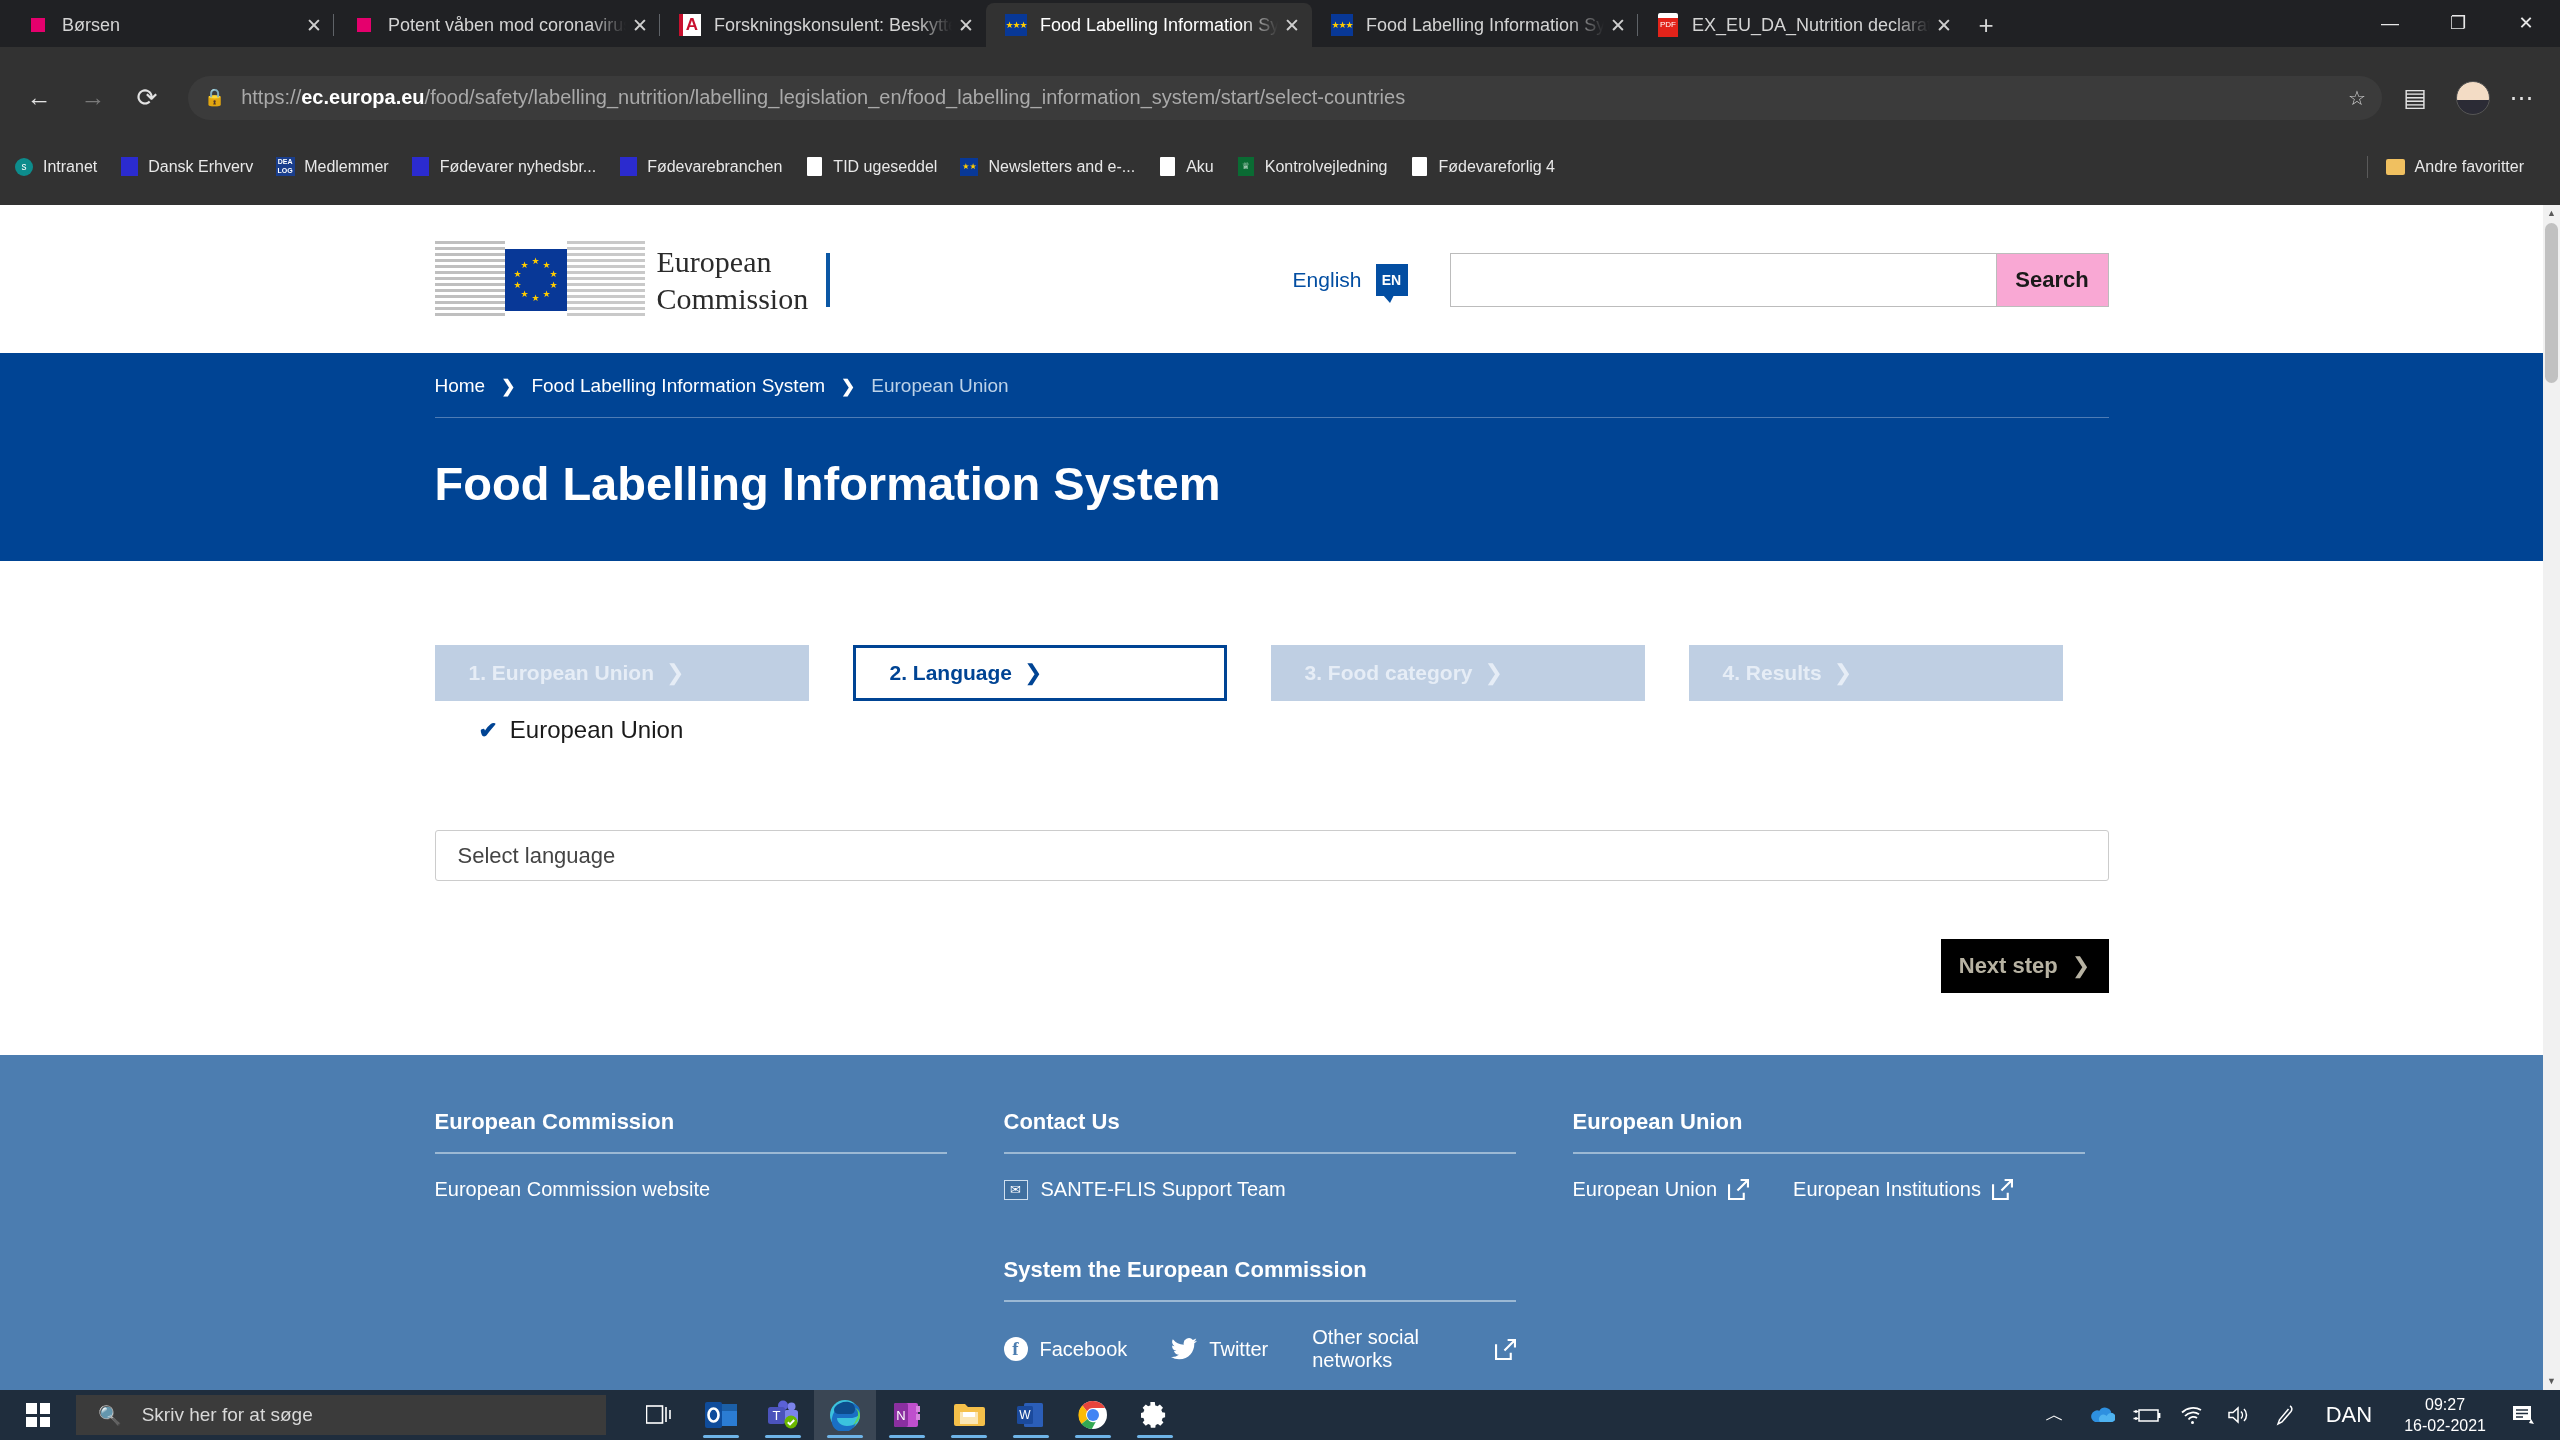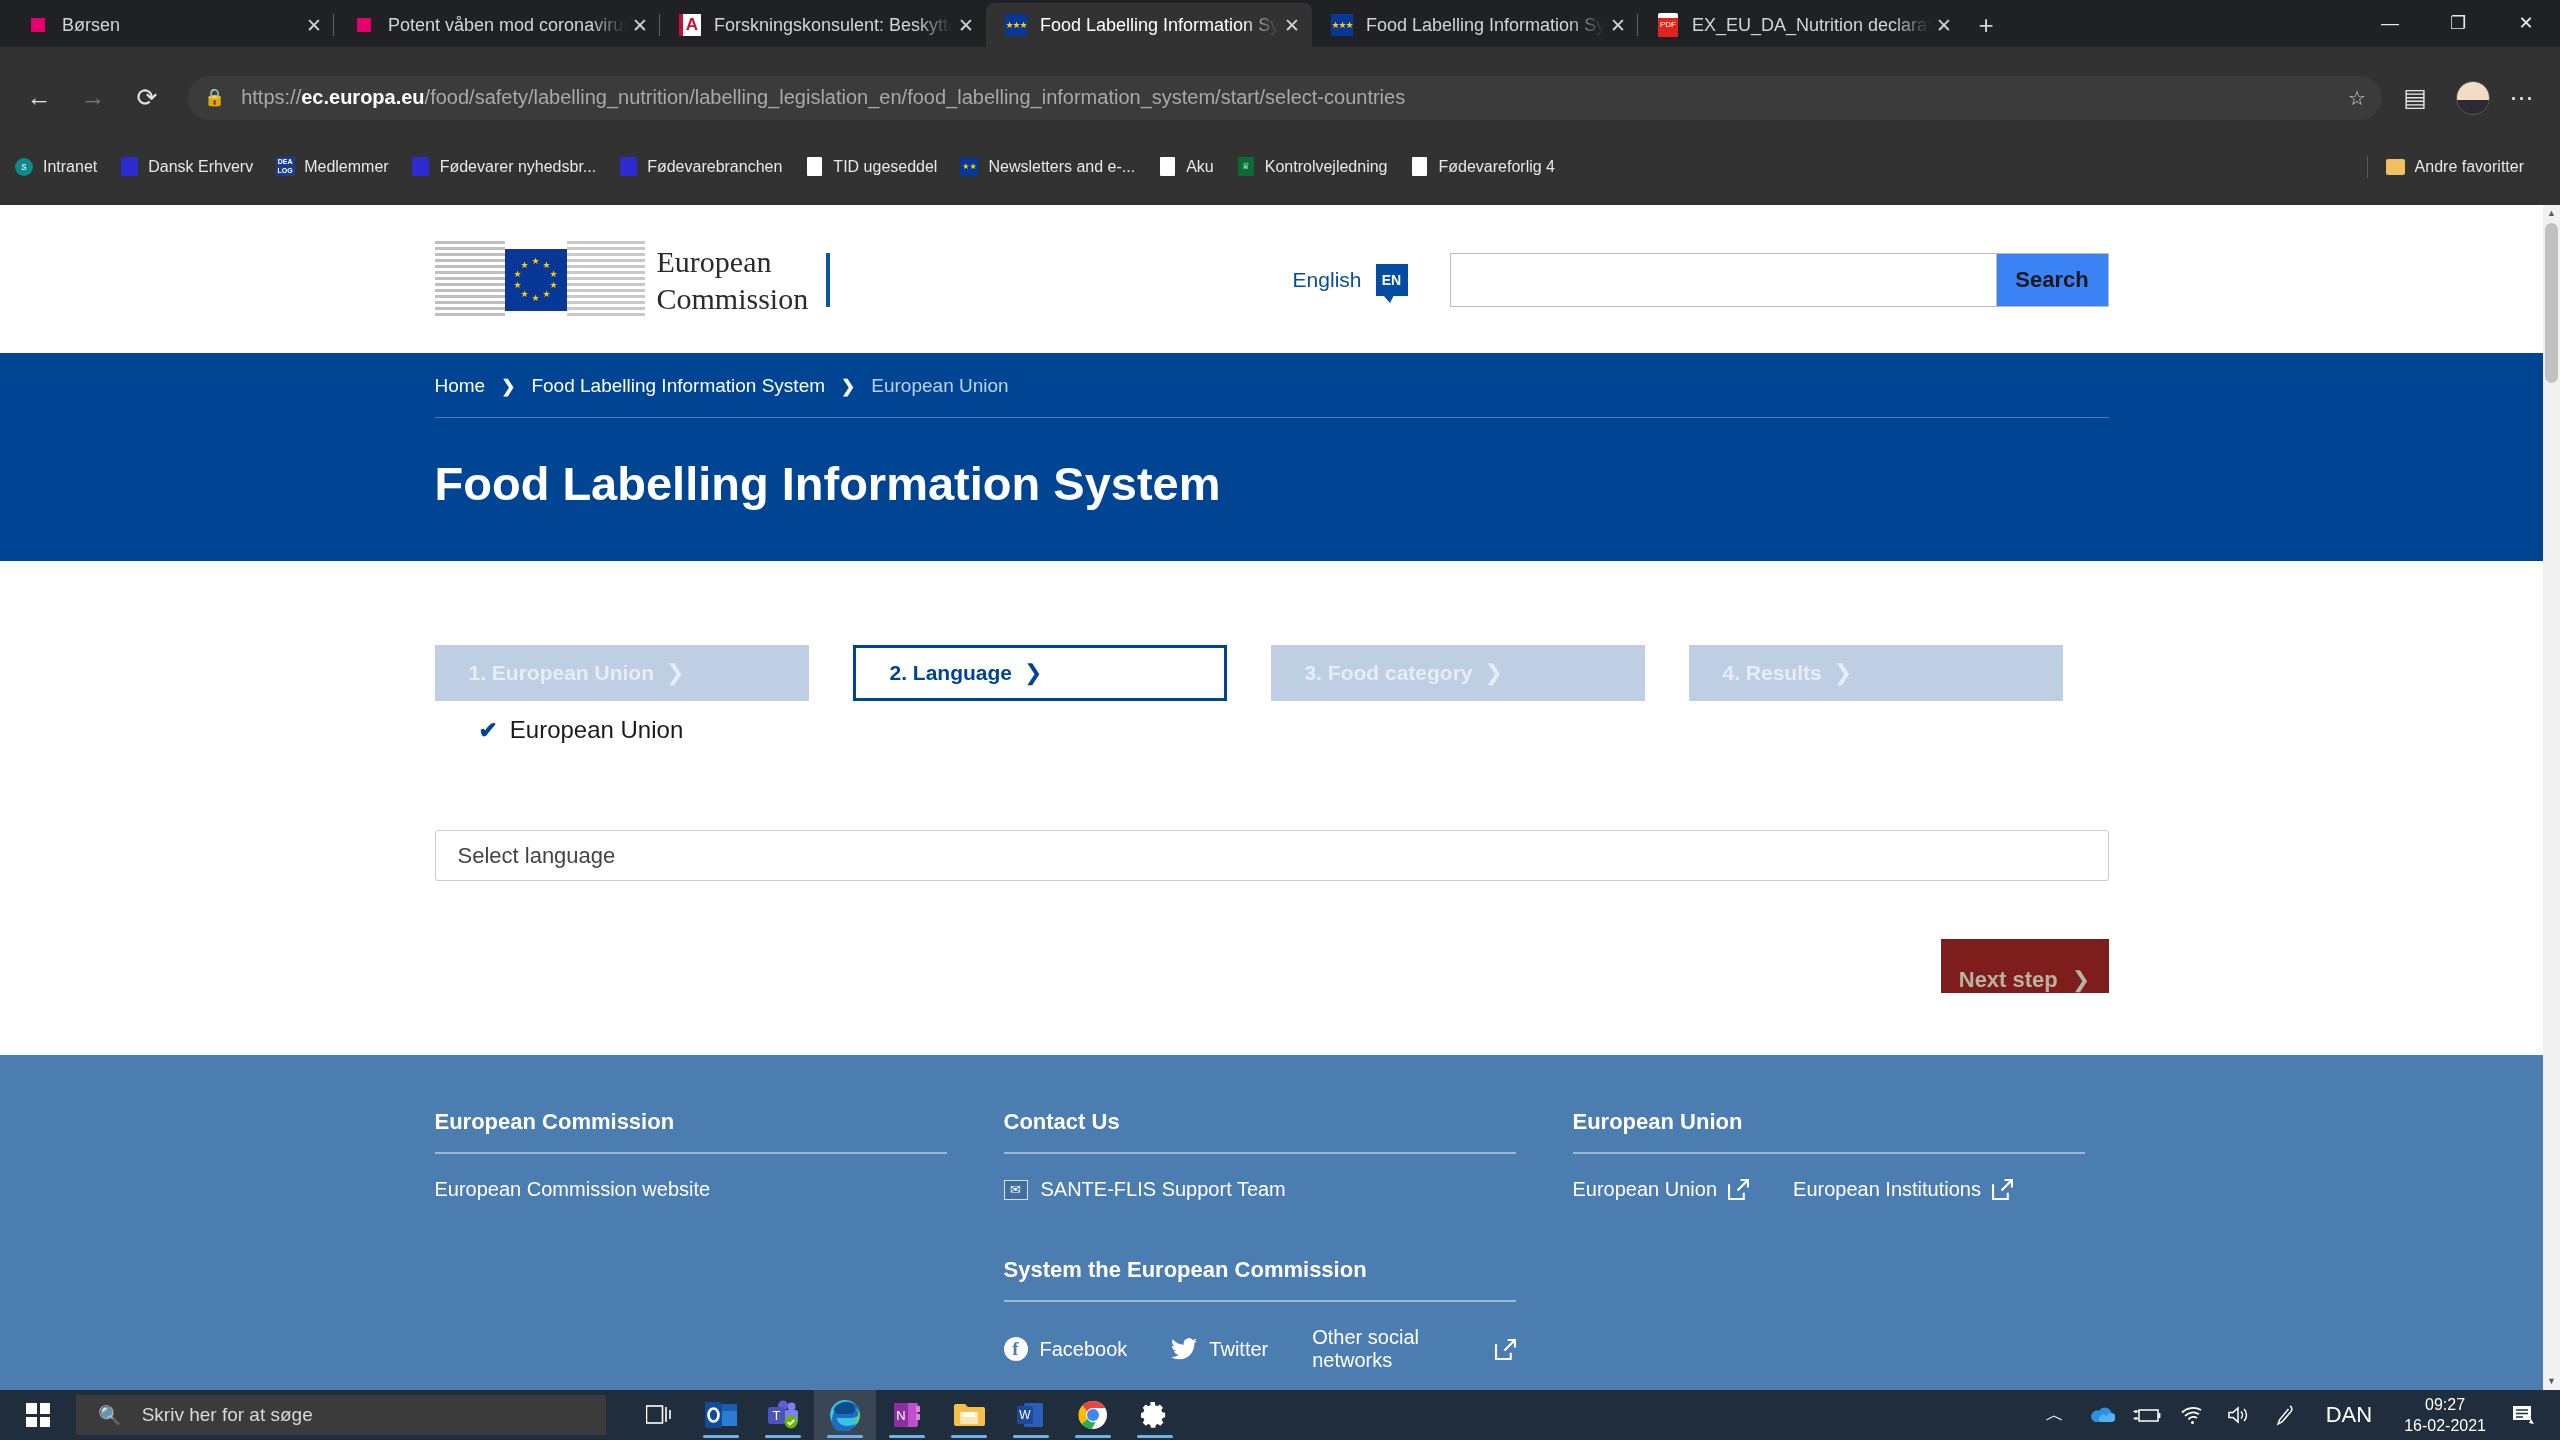--- a/index.html
+++ b/index.html
@@ -95,21 +95,21 @@
   .ec-swoosh2::before { content:""; position:absolute; inset:0; background: repeating-linear-gradient(to bottom, #c9c9c9 0px, #c9c9c9 3px, #ffffff 3px, #ffffff 6px); }
   .ec-name { font-size: 30px; line-height: 37px; color: #2b2b2b; margin-left: 12px; font-family: "Liberation Serif", serif; }
   .ec-bar { width: 4px; height: 54px; background: #0b57a4; margin-left: 18px; }
 
   .ec-right { margin-left: auto; display:flex; align-items:center; }
   .lang-link { color: #034ea2; font-size: 21px; margin-right: 14px; }
   .lang-badge { width: 32px; height: 32px; background: #034ea2; color: #fff; font-size: 14px; font-weight: bold; display:flex; align-items:center; justify-content:center; position: relative; }
   .lang-badge::after { content:""; position:absolute; bottom: -7px; left: 7px; border-left: 7px solid transparent; border-right: 4px solid transparent; border-top: 8px solid #034ea2; }
   .searchwrap { display:flex; margin-left: 42px; border: 1px solid #bcbcbc; }
   .searchwrap input { width: 545px; height: 52px; border: 0; outline: none; padding: 0 14px; font-size: 20px; }
-  .searchbtn { width: 112px; height: 52px; background: #3b82f6; border-left: 1px solid #bcbcbc; color: #1a1a1a; font-size: 22px; font-weight: bold; display:flex; align-items:center; justify-content:center; }
+  .searchbtn { width: 112px; height: 52px; background: #f9a8d4; border-left: 1px solid #bcbcbc; color: #1a1a1a; font-size: 22px; font-weight: bold; display:flex; align-items:center; justify-content:center; }
 
   
   .blueband { background: #004494; padding-top: 22px; padding-bottom: 50px; }
   .crumbs { display: flex; align-items: center; font-size: 19px; padding-bottom: 20px; }
   .crumbs a { color: #ffffff; font-weight: normal; text-decoration: none; text-align: center; }
   .crumbs .sep { color: #ffffff; margin: 0 16px; font-size: 17px; font-weight: bold; }
   .crumbs .cur { color: #bcd2e8; }
   .crumb-rule { height: 1px; background: #4e7cb5; }
   .page-title { color: #ffffff; font-size: 47px; font-weight: bold; padding-top: 38px; }
 
@@ -124,21 +124,21 @@
   .step .chev { margin-left: 12px; font-weight: normal; font-size: 22px; }
   .step.active { background: #ffffff; border: 3px solid #004494; color: #004494; }
   .step-sel { display:flex; align-items:center; margin-top: 15px; margin-left: 44px; font-size: 24px; color: #1a1a1a; }
   .step-sel .tick { color: #004494; font-size: 23px; font-weight: bold; margin-right: 12px; }
 
   .selectbox {
     margin-top: 86px; height: 51px; border: 1px solid #cccccc; border-radius: 3px;
     display: flex; align-items: center; padding-left: 22px; color: #444; font-size: 22px;
   }
   .nextrow { display: flex; justify-content: flex-end; margin-top: 58px; padding-bottom: 62px; }
-  .nextbtn { width: 168px; height: 54px; background: #7f1d1d; color: #b7b2a2; font-size: 22px; font-weight: bold; display:flex; align-items:flex-end; justify-content:center; }
+  .nextbtn { width: 168px; height: 54px; background: #000000; color: #b7b2a2; font-size: 22px; font-weight: bold; display:flex; align-items:center; justify-content:center; }
   .nextbtn .chev { margin-left: 14px; font-weight: normal; }
 
   
   .footer { background: #4c7db0; padding: 54px 0 40px 0; }
   .fcols { display: flex; }
   .fcol { width: 512px; margin-right: 57px; }
   .fcol:last-child { margin-right: 0; }
   .fhead { color: #ffffff; font-size: 22px; font-weight: bold; }
   .frule { height: 2px; background: #9cb9d4; margin-top: 17px; margin-bottom: 24px; }
   .flink { color: #ffffff; font-size: 20px; display:flex; align-items:center; }

